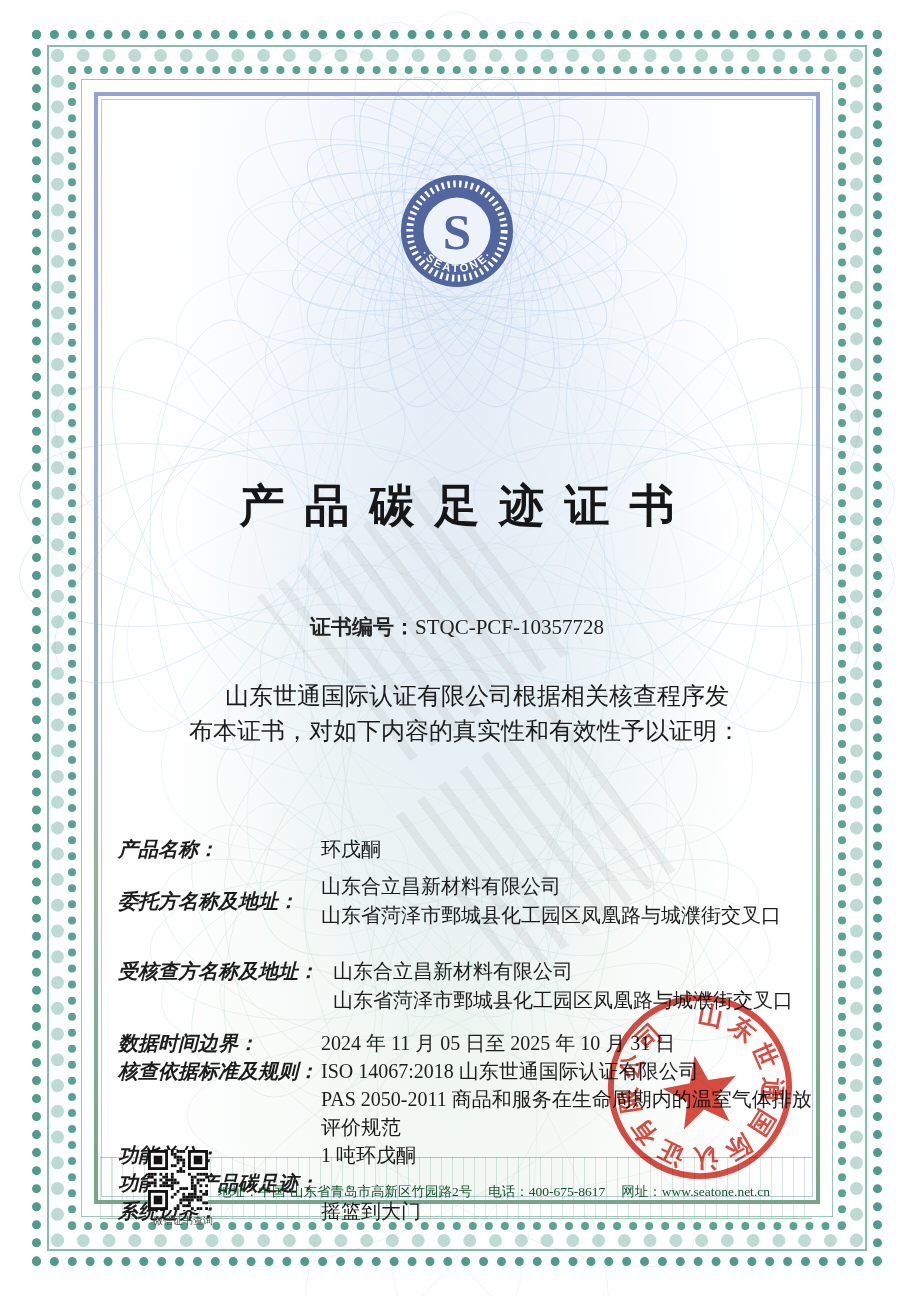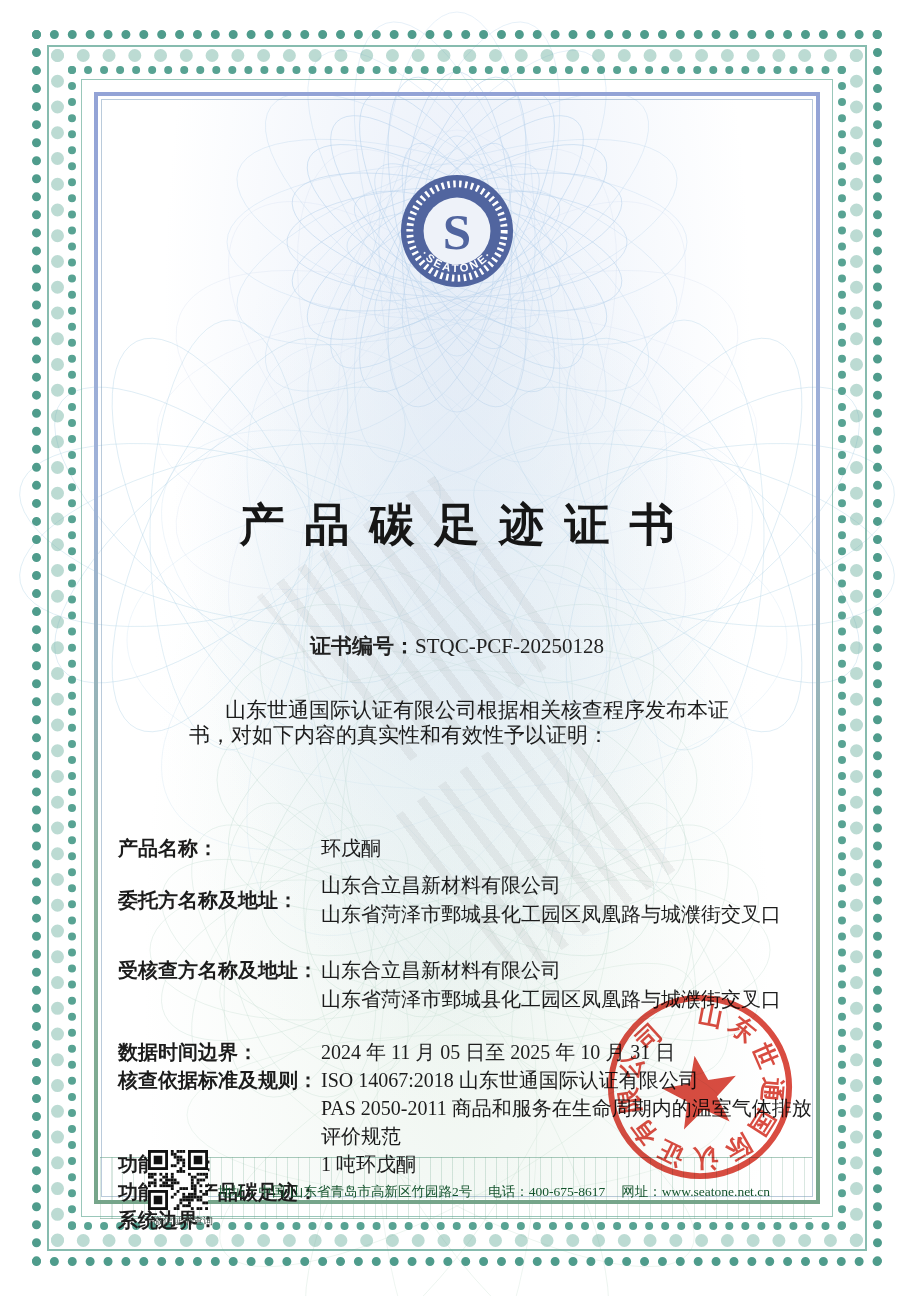--- a/index.html
+++ b/index.html
@@ -21,33 +21,33 @@
       radial-gradient(ellipse at 50% 50%, rgba(214,232,244,.30), transparent 60%),
       radial-gradient(ellipse at 50% 80%, rgba(208,228,212,.35), transparent 62%);}
   .wm{position:absolute;background:repeating-linear-gradient(45deg, rgba(150,150,150,.13) 0 9px, transparent 9px 26px);
       transform:rotate(8deg);pointer-events:none;}
   .wm1{left:255px;top:470px;width:330px;height:300px;clip-path:polygon(50% 0,100% 50%,50% 100%,0 50%);}
   .wm2{left:390px;top:700px;width:300px;height:280px;clip-path:polygon(50% 0,100% 50%,50% 100%,0 50%);}
   svg.guilloche{position:absolute;inset:0;pointer-events:none;}
   
   .logo{position:absolute;left:50%;top:170px;transform:translateX(-50%);width:118px;height:128px;}
   .title{position:absolute;left:0;right:0;top:344px;text-align:center;font-size:45px;font-weight:bold;
-         letter-spacing:20px;padding-left:20px;color:#161616;margin-top:19px;}
+         letter-spacing:20px;padding-left:20px;color:#161616;}
   .certno{position:absolute;left:0;right:0;top:421px;text-align:center;font-size:21px;color:#222;}
   .certno b{font-weight:bold;}
   
-  .intro{position:absolute;left:189px;top:459px;width:560px;font-size:21px;line-height:25px;text-indent:36px;}
+  .intro{position:absolute;left:189px;top:459px;width:560px;font-size:24px;line-height:35px;text-indent:36px;}
   .fields{position:absolute;left:118px;top:545px;width:700px;font-size:20px;}
   .field-row{display:flex;line-height:29px;}
-  .field-label{flex:0 0 203px;font-weight:bold;}
+  .field-label{flex:0 0 203px;font-weight:bold;font-style:italic;}
   .field-values{flex:1;}
   .r1{margin-bottom:8px;}
   .r2{margin-bottom:27px;justify-content:space-between;}
   .r2 .field-label{align-self:center;}
-  .r3{margin-bottom:24px;}
+  .r3{margin-bottom:14px;gap:12px;}
   .tight{line-height:28px;}
   .stamp{position:absolute;left:601px;top:988px;width:198px;height:198px;transform:rotate(-10deg);
          opacity:.9;mix-blend-mode:multiply;z-index:5;}
   
   .footer-band{position:absolute;left:100px;right:102px;top:1157px;height:60px;
       background:repeating-linear-gradient(90deg, rgba(110,165,140,.26) 0 1.5px, transparent 1.5px 11px);
       border-top:1px solid rgba(100,160,135,.55);border-bottom:1px solid rgba(100,160,135,.55);}
   .qr{position:absolute;left:148px;top:1150px;width:60px;height:60px;background:#fff;z-index:4;}
   .qr-caption{position:absolute;left:141px;top:1214px;width:84px;text-align:center;font-size:10px;color:#3c4a45;z-index:4;}
   .footer-text{position:absolute;left:218px;top:1183px;width:552px;display:flex;justify-content:space-between;
@@ -170,21 +170,21 @@
     <text x="60" y="80" text-anchor="middle" font-size="52" font-weight="bold" font-family="Liberation Serif, DejaVu Serif, serif" fill="#51659f">S</text>
     <path id="logoarc" d="M 17 74 A 46 46 0 0 0 103 74" fill="none"></path>
     <text font-size="11.5" letter-spacing="2.5" fill="#ffffff" font-family="Liberation Sans, DejaVu Sans, sans-serif" font-weight="bold">
       <textPath href="#logoarc" startOffset="50%" text-anchor="middle">·SEATONE·</textPath>
     </text>
   </svg>
 
   
   <div class="title z">产品碳足迹证书</div>
   <div class="certno z">
-    <b>证书编号：</b><span>STQC-PCF-20250128</span>
+    <b>证书编号：</b><span>STQC-PCF-10357728</span>
   </div>
 
   
   <div class="intro z"><span>山东世通国际认证有限公司根据相关核查程序发布本证书，</span><span>对如下内容的真实性和有效性予以证明：</span></div>
 
   
   <div class="fields z">
     <div class="field-row r1">
       <div class="field-label">产品名称：</div>
       <div class="field-values">环戊酮</div>
@@ -216,20 +216,21 @@
     </div>
     <div class="field-row tight">
       <div class="field-label">功能单位：</div>
       <div class="field-values">1 吨环戊酮</div>
     </div>
     <div class="field-row tight">
       <div class="field-label">功能单位产品碳足迹：</div>
     </div>
     <div class="field-row tight">
       <div class="field-label">系统边界：</div>
+      <div class="field-values">摇篮到大门</div>
     </div>
   </div>
 
   
   
 
   
   
   
 

